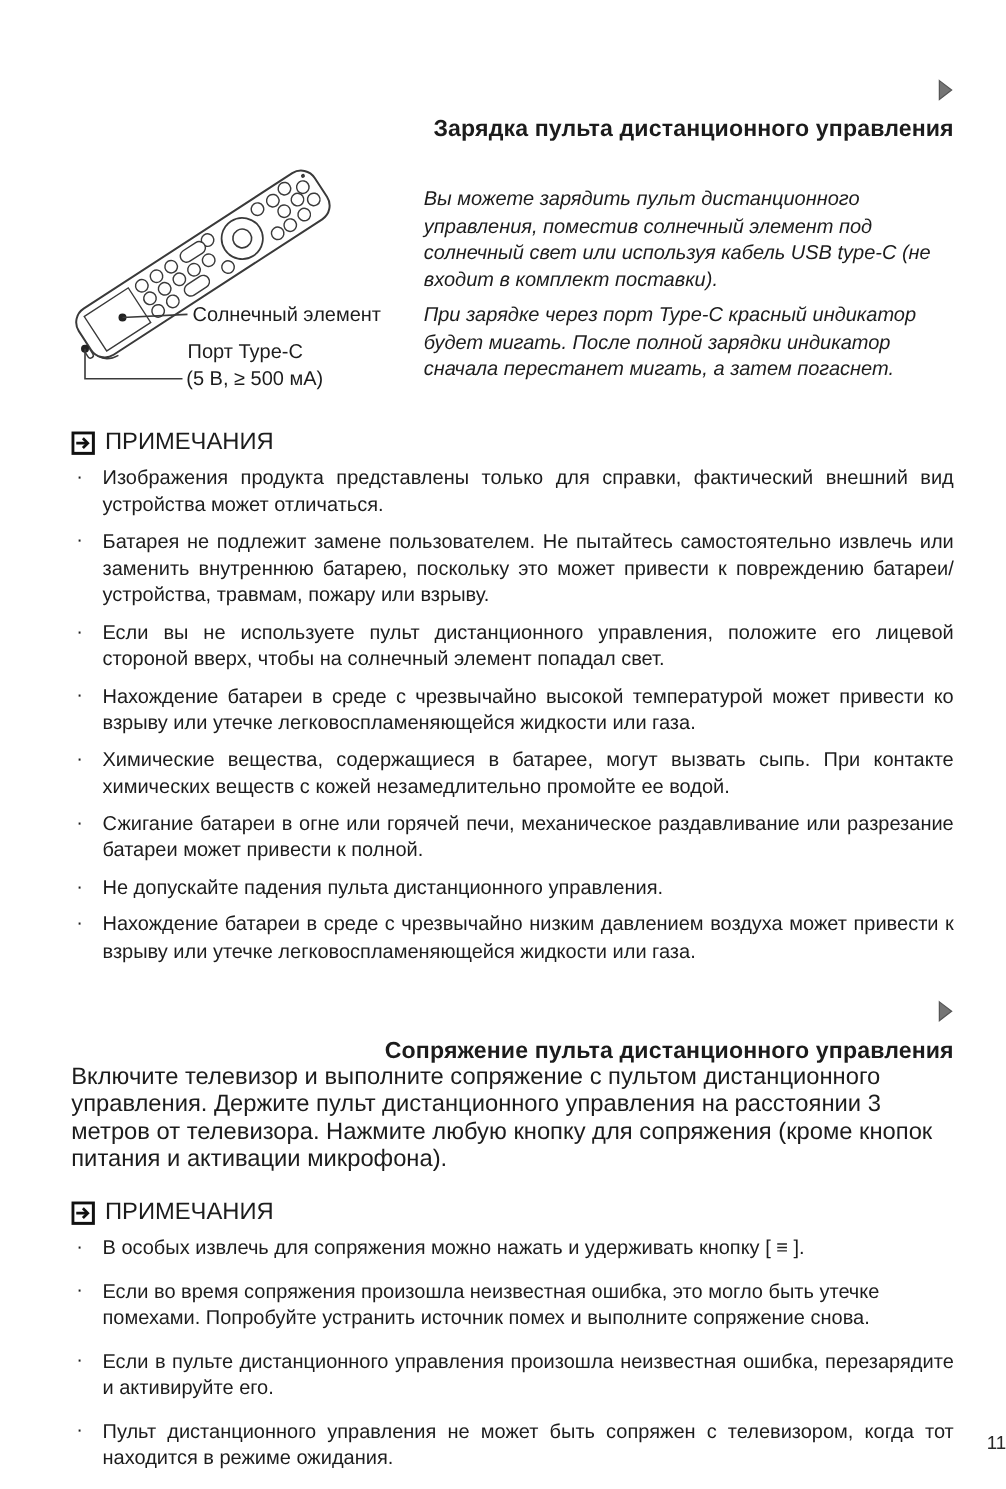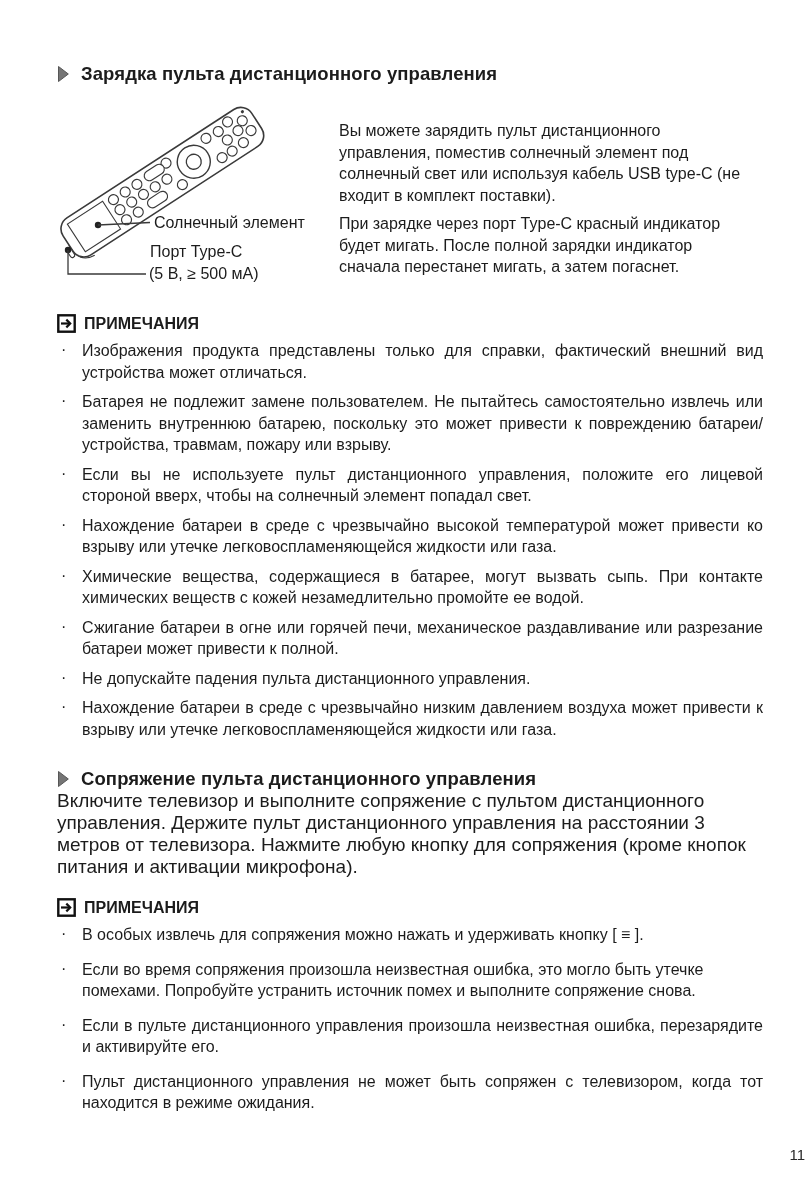--- a/index.html
+++ b/index.html
@@ -10,32 +10,32 @@
     position:relative;
     overflow:hidden;
   }
   .page{
     position:relative;
     width:805px;height:1191px;
     box-sizing:border-box;
     padding:63px 42px 0 57px;
   }
   
-  .sec-header{display:flex;align-items:center;gap:11px;margin:0 0 14px 0;}
+  .sec-header{display:flex;align-items:flex-end;gap:11px;margin:0 0 14px 0;flex-direction:column;}
   .sec-header h2{font-size:18.5px;font-weight:bold;margin:0;letter-spacing:.1px;}
   .tri{flex:0 0 auto;display:block;}
   
   .figure-row{display:flex;margin-left:-7px;}
   .remote-svg{flex:0 0 auto;display:block;}
   .fig-text{flex:1;padding:21px 0 0 9px;font-size:16px;line-height:21.5px;}
-  .fig-text p{margin:0 16px 7px 0;}
+  .fig-text p{margin:0 16px 7px 0;font-style:italic;}
   
   .notes{margin-top:20px;}
   .notes-header{display:flex;align-items:center;gap:8px;margin:0 0 7px 0;}
-  .notes-title{font-size:16px;font-weight:bold;}
+  .notes-title{font-size:19px;font-weight:normal;}
   .note-icon{flex:0 0 auto;display:block;}
   .notes-list{list-style:none;margin:0;padding:0;font-size:16px;line-height:21.5px;}
   .notes-list li{position:relative;padding-left:25px;margin:0 0 8px 0;text-align:justify;}
   .notes-list li .bullet{position:absolute;left:4px;top:-1px;}
   
   .sec2{margin-top:28px;}
   .sec2 .sec-header{margin-bottom:0;}
   .para{margin:0;font-size:19px;line-height:22px;}
   .sec2 .notes{margin-top:20px;}
   #notes2 li{margin-bottom:13px;}

